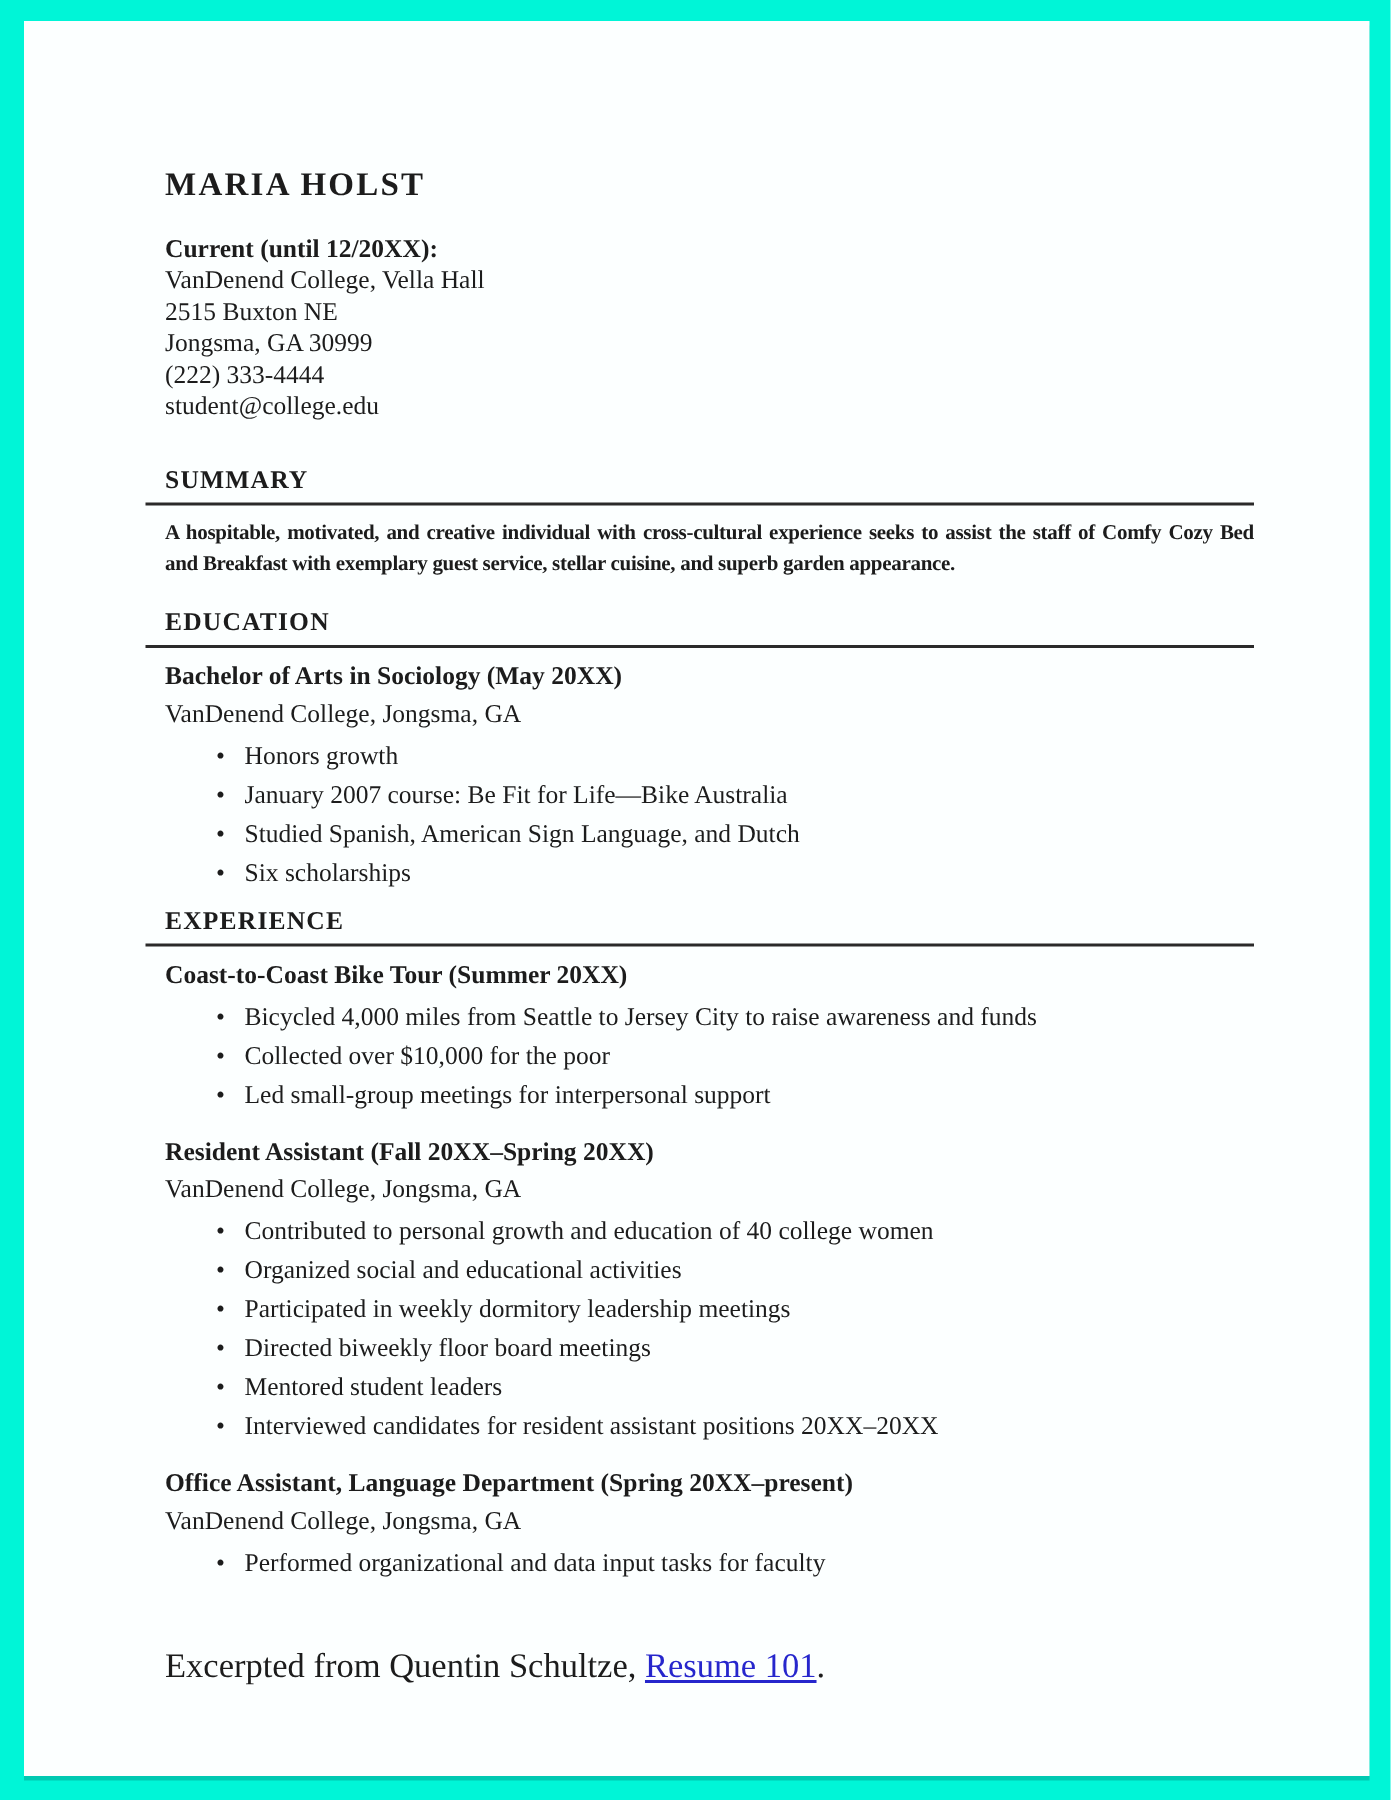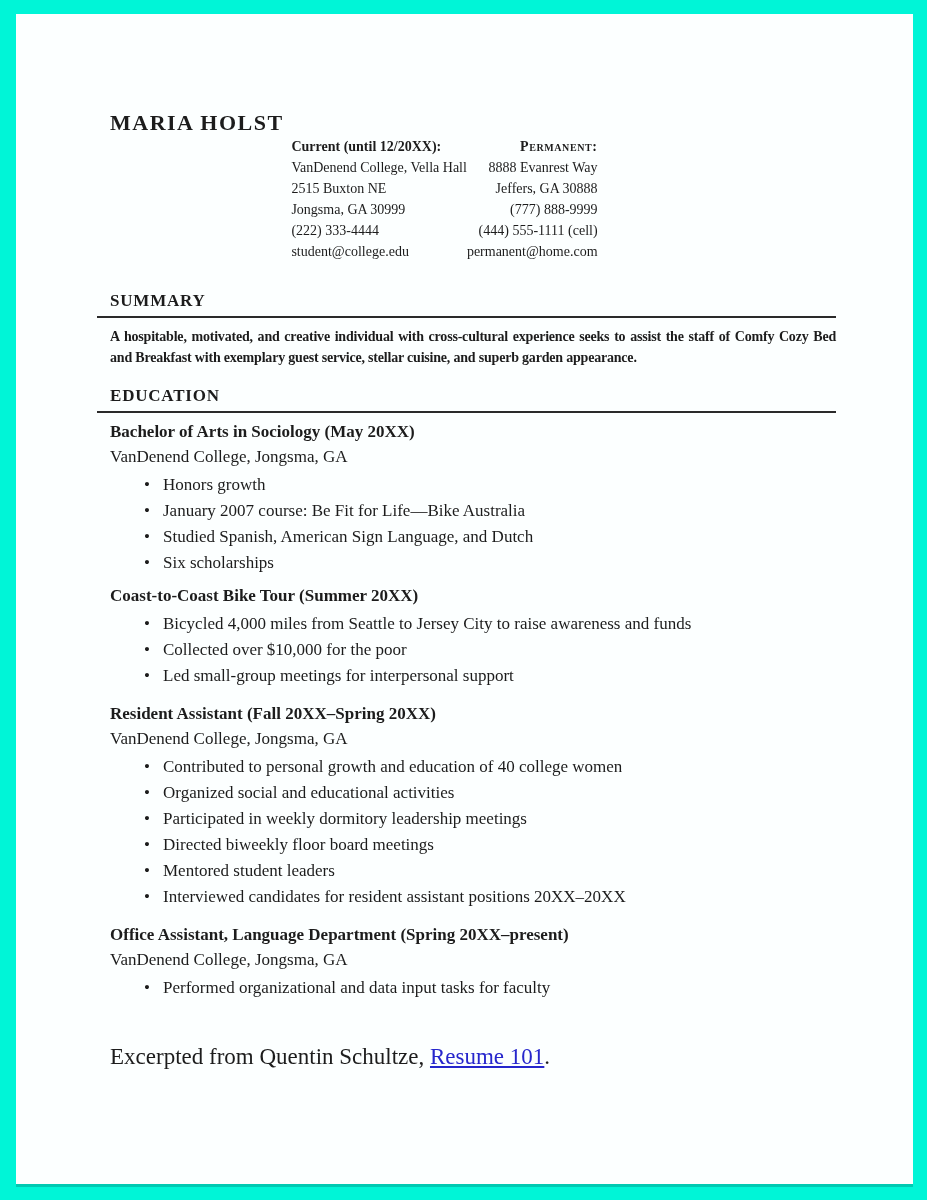--- a/index.html
+++ b/index.html
@@ -22,22 +22,22 @@
     background:var(--c-page);
     box-shadow:0 3px 0 0 var(--c-border-dark);
     overflow:hidden;
   }
   .content{margin:0 77px 0 94px;}
   h1.name{
     text-align:left;font-size:22px;line-height:26px;font-weight:bold;
     letter-spacing:1.5px;margin:96px 0 0;
   }
   .contact{
-    display:flex;justify-content:center;
-    font-size:14px;line-height:21px;
+    display:flex;justify-content:flex-start;
+    margin-top:19px;font-size:17px;line-height:21px;
   }
   .contact-col.right{text-align:right;margin-right:57px;}
   .c-head{font-weight:bold;}
   .smallcaps{font-variant:small-caps;letter-spacing:0.6px;}
   section{display:block;}
   section:nth-of-type(1){margin-top:29px;}
   section:nth-of-type(2){margin-top:18px;}
   section:nth-of-type(3){margin-top:12px;}
   h2.sec-head{
     font-size:17px;line-height:20px;font-weight:bold;letter-spacing:0.8px;
@@ -71,28 +71,20 @@
 
     <div class="contact">
       <div class="contact-col left">
         <div class="c-head">Current (until 12/20XX):</div>
         <div>VanDenend College, Vella Hall</div>
         <div>2515 Buxton NE</div>
         <div>Jongsma, GA 30999</div>
         <div>(222) 333-4444</div>
         <div>student@college.edu</div>
       </div>
-      <div class="contact-col right">
-        <div class="c-head smallcaps">Permanent:</div>
-        <div>8888 Evanrest Way</div>
-        <div>Jeffers, GA 30888</div>
-        <div>(777) 888-9999</div>
-        <div>(444) 555-1111 (cell)</div>
-        <div>permanent@home.com</div>
-      </div>
     </div>
 
     <main id="sections">
         <section>
           <h2 class="sec-head">SUMMARY</h2>
           <p class="para">A hospitable, motivated, and creative individual with cross-cultural experience seeks to assist the staff of Comfy Cozy Bed and Breakfast with exemplary guest service, stellar cuisine, and superb garden appearance.</p>
         </section>
         <section>
           <h2 class="sec-head">EDUCATION</h2>
           <div class="entry">
@@ -100,20 +92,21 @@
             <div class="entry-sub">VanDenend College, Jongsma, GA</div>
             <ul class="bullets">
               <li>Honors growth</li>
               <li>January 2007 course: Be Fit for Life—Bike Australia</li>
               <li>Studied Spanish, American Sign Language, and Dutch</li>
               <li>Six scholarships</li>
             </ul>
           </div>
         </section>
         <section>
+          <h2 class="sec-head">EXPERIENCE</h2>
           <div class="entry">
             <div class="entry-title">Coast-to-Coast Bike Tour (Summer 20XX)</div>
             <ul class="bullets">
               <li>Bicycled 4,000 miles from Seattle to Jersey City to raise awareness and funds</li>
               <li>Collected over $10,000 for the poor</li>
               <li>Led small-group meetings for interpersonal support</li>
             </ul>
           </div>
           <div class="entry">
             <div class="entry-title">Resident Assistant (Fall 20XX–Spring 20XX)</div>

